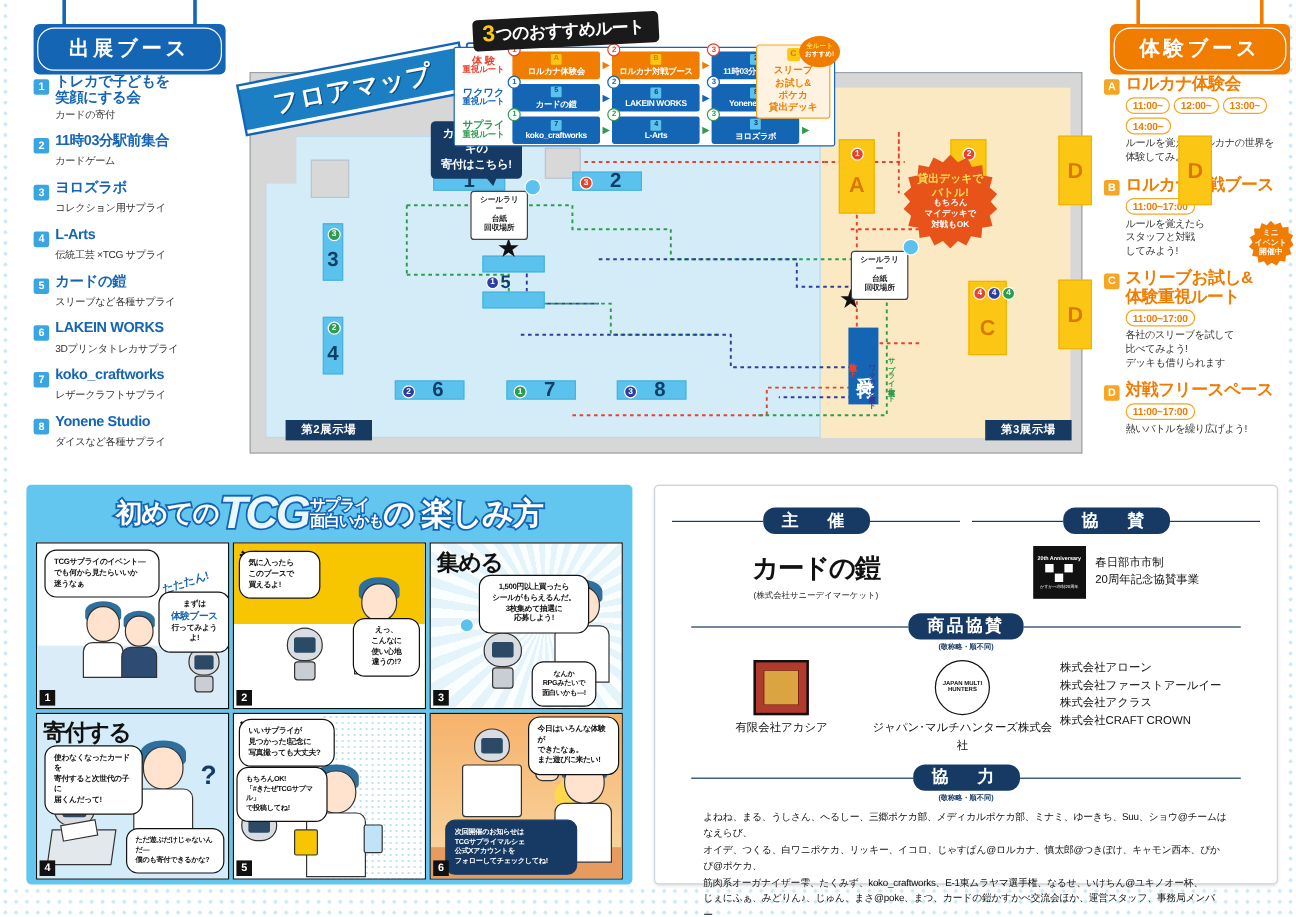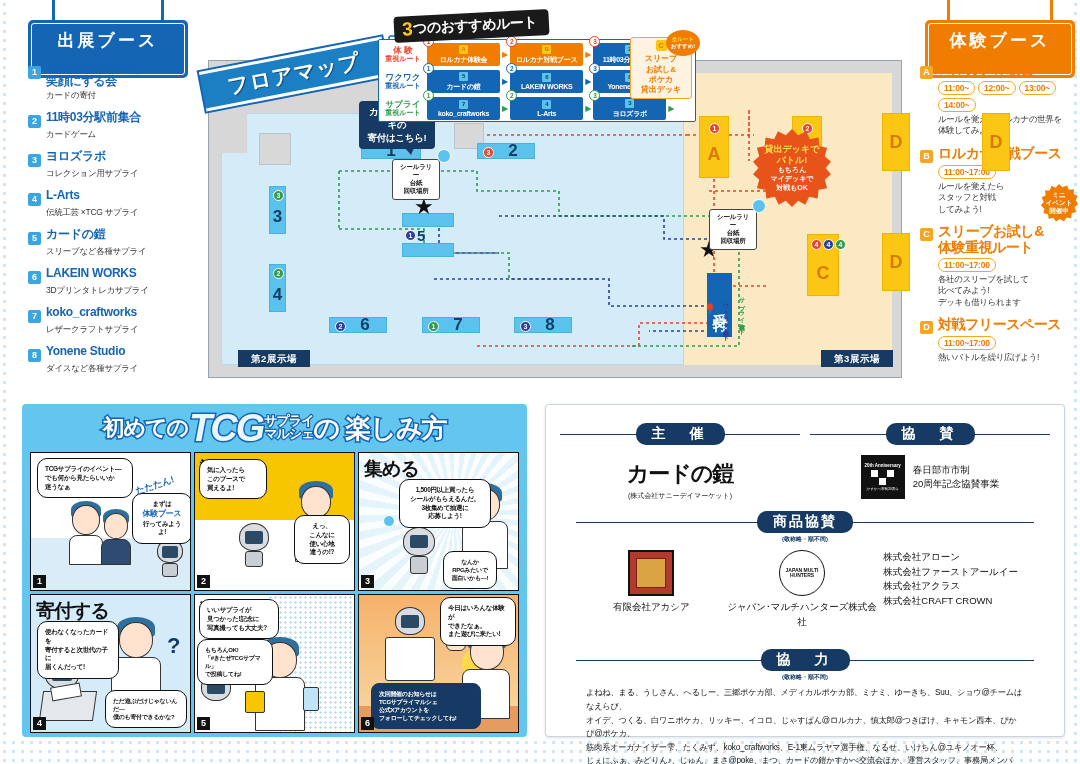--- a/index.html
+++ b/index.html
@@ -29,21 +29,21 @@
   
   .hang { position: absolute; }
   .hang .wires { position: absolute; top: 0; left: 0; width: 100%; height: 22px; }
   .wire { position: absolute; top: 0; width: 3px; height: 22px; }
   .sign-box {
     position: absolute; top: 20px; left: 0; width: 100%;
     border-radius: 5px; text-align: center;
     font-weight: bold; letter-spacing: 3px;
   }
   .sign-inner {
-    margin: 3px; border-radius: 3px; padding: 5px 0 22px;
+    margin: 3px; border-radius: 14px; padding: 5px 0 6px;
     font-size: 17px;
   }
 
   #left-sign { left: 28px; top: 0; width: 160px; }
   #left-sign .sign-box { background: #1565b5; }
   #left-sign .sign-inner { border: 1.5px solid #fff; color: #fff; }
   #left-sign .wire { background: #1565b5; }
 
   #right-sign { left: 925px; top: 0; width: 150px; }
   #right-sign .sign-box { background: #f07c00; }
@@ -683,21 +683,21 @@
     </div>
   </div>
 </div>
 
 <div class="manga">
   <div class="manga-title">
     <span class="mt-1">初めての</span>
       <span class="mt-tcg">TCG</span>
       <span class="mt-sup">
         <span>サプライ</span>
-        <span>マルシェ</span>
+        <span>面白いかも</span>
       </span>
       <span class="mt-2">の 楽しみ方</span>
   </div>
 
   <div class="panels">
 
     <div class="panel">
       <div class="p-white"></div>
       <div style="position:absolute;left:0;bottom:0;width:100%;height:52px;background:#d9ecf7"></div>
       <div class="boy-hair" style="left:40px;top:48px"></div>
@@ -901,21 +901,21 @@
         <div class="small-name" style="margin-top:4px">ジャパン･マルチハンターズ株式会社</div>
       </div>
       <div class="sp-col" style="text-align:left;padding-left:6px">
         <div class="small-name">株式会社アローン</div>
         <div class="small-name">株式会社ファーストアールイー</div>
         <div class="small-name">株式会社アクラス</div>
         <div class="small-name">株式会社CRAFT CROWN</div>
       </div>
     </div>
 
-    <div class="sp-head" style="margin-top:20px">
+    <div class="sp-head" style="margin-top:8px">
       <span class="sp-line"></span>
         <span class="sp-pill">協　力</span>
         <span class="sp-line"></span>
     </div>
     <div class="sp-note">(敬称略・順不同)</div>
 
     <div style="margin-top:4px">
       <div class="coop-text" style="text-align:left">よねね、まる、うしさん、へるしー、三郷ポケカ部、メディカルポケカ部、ミナミ、ゆーきち、Suu、ショウ@チームはなえらび、</div>
       <div class="coop-text" style="text-align:left">オイデ、つくる、白ワニポケカ、リッキー、イコロ、じゃすぱん@ロルカナ、慎太郎@つきぽけ、キャモン西本、ぴかぴ@ポケカ、</div>
       <div class="coop-text" style="text-align:left">筋肉系オーガナイザー雫、たくみず、koko_craftworks、E-1東ムラヤマ選手権、なるせ、いけちん@ユキノオー杯、</div>

